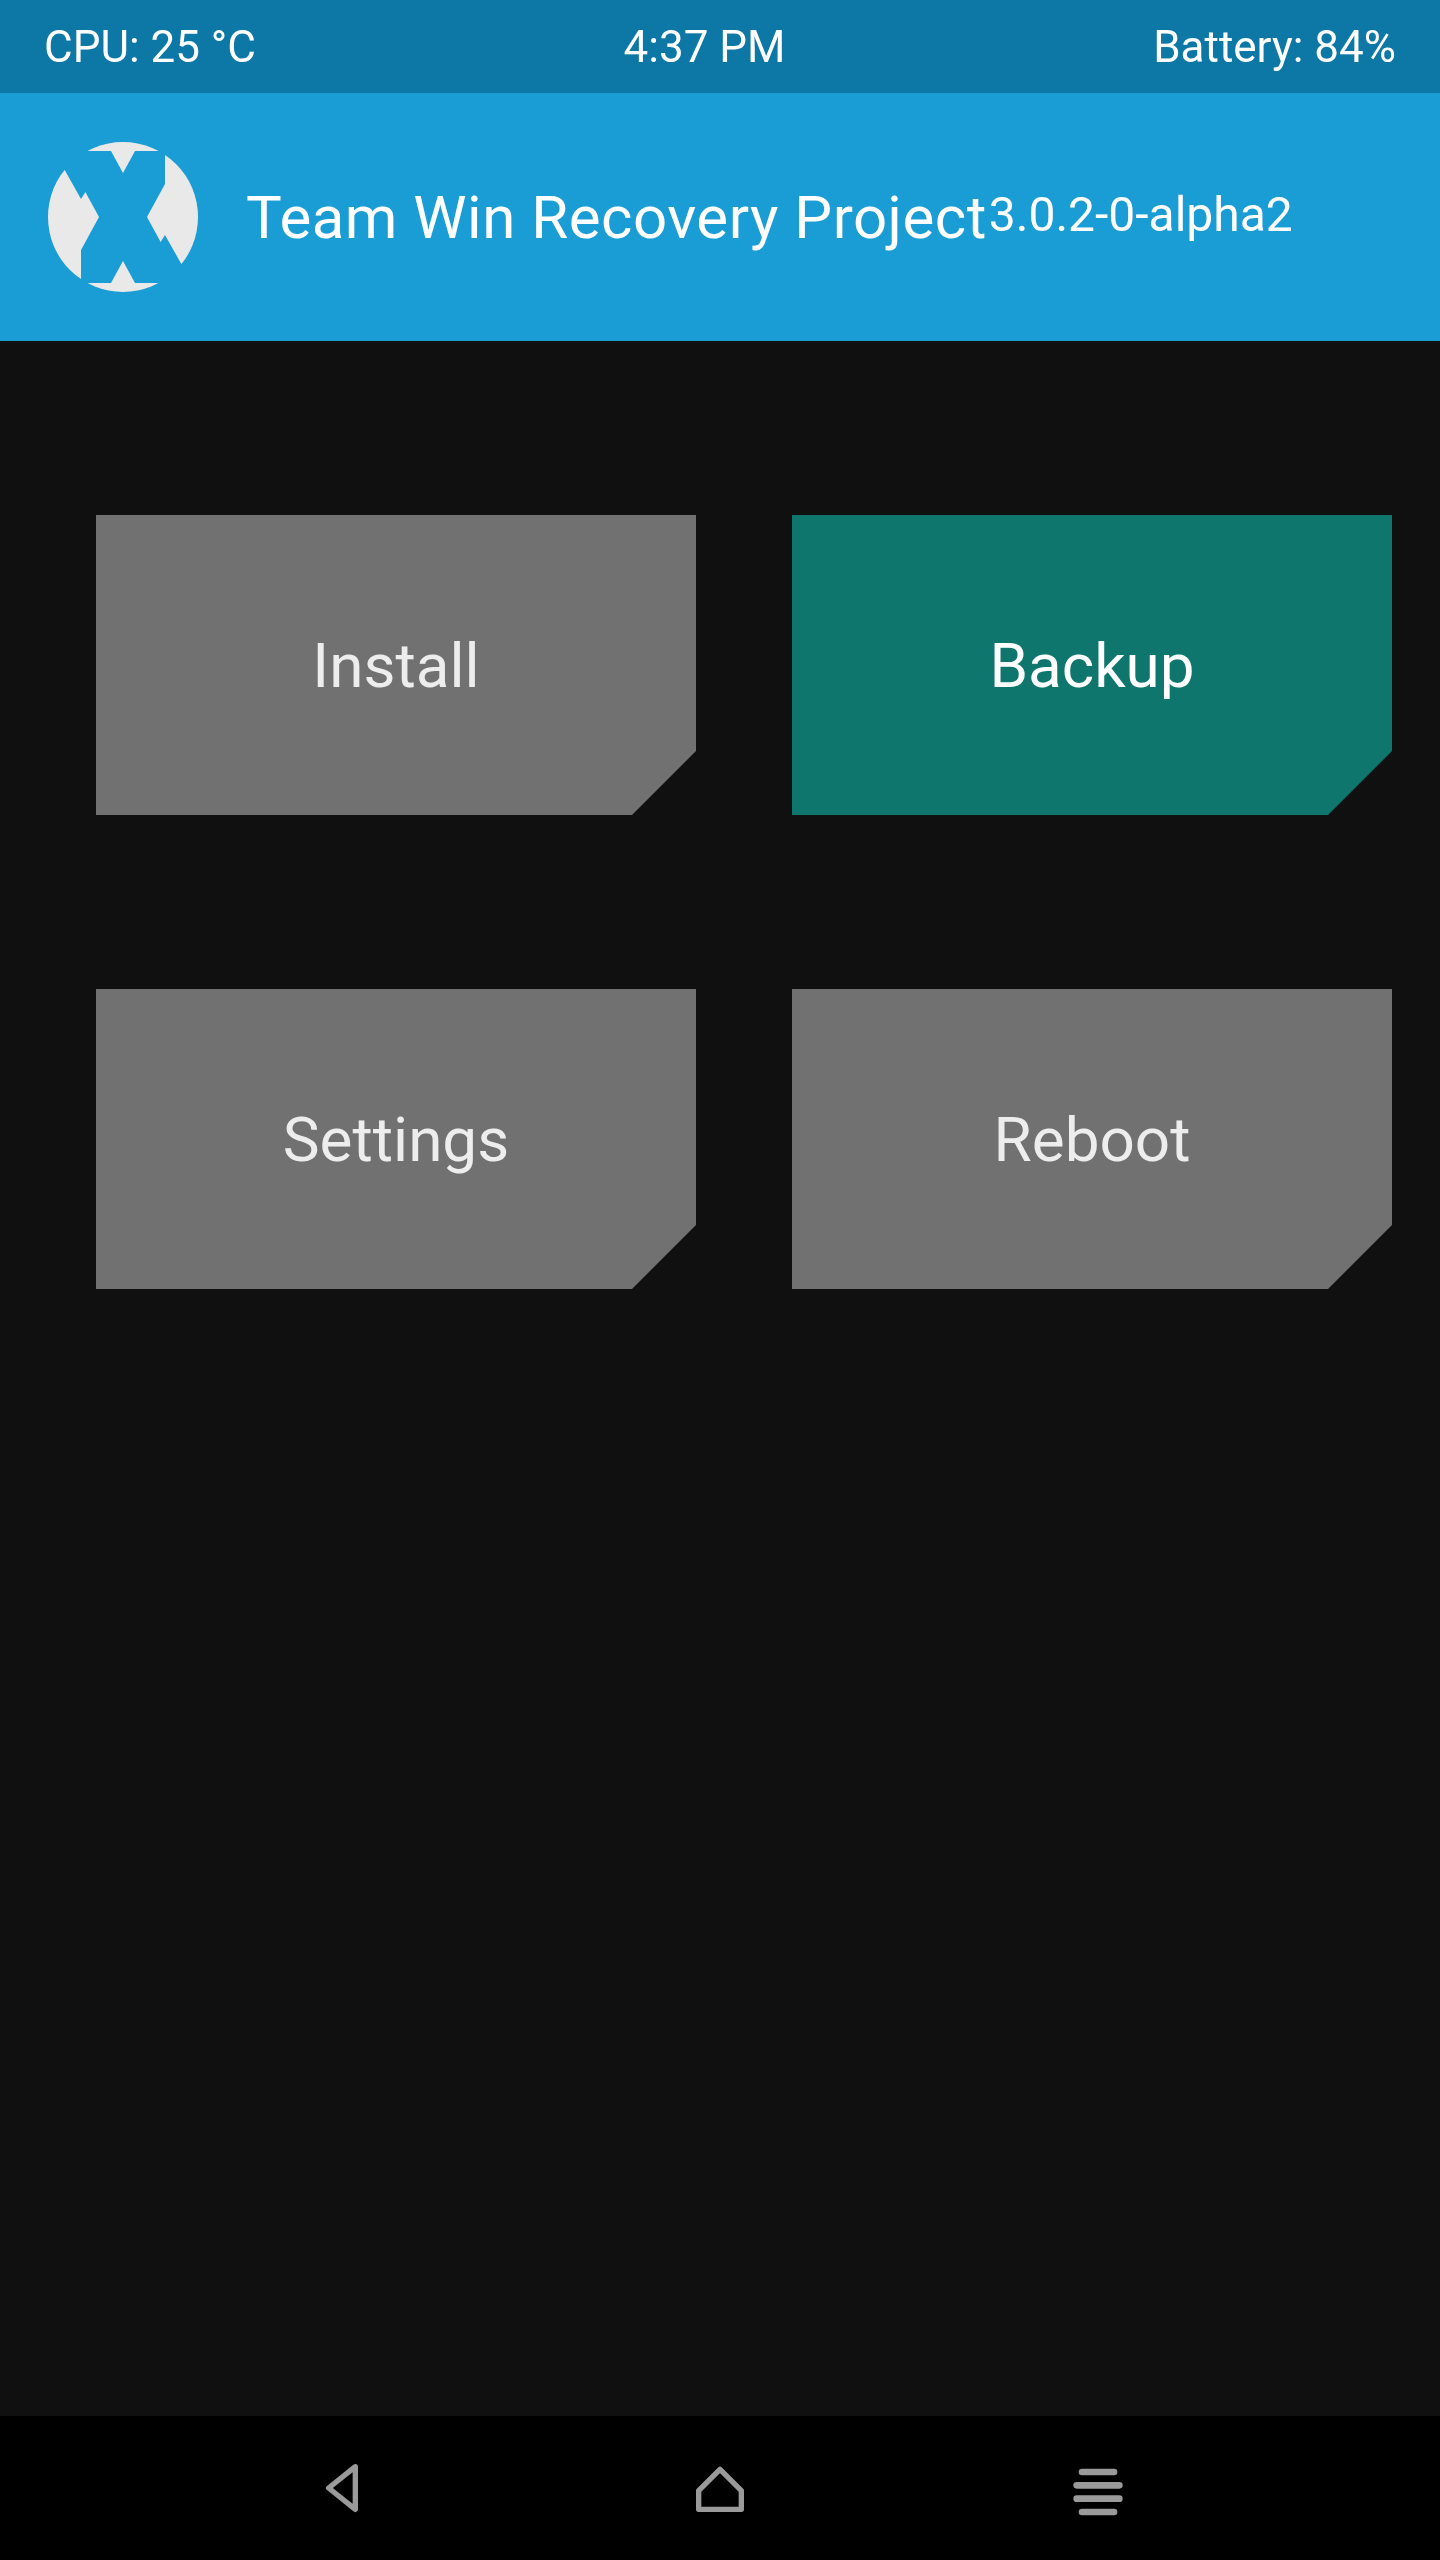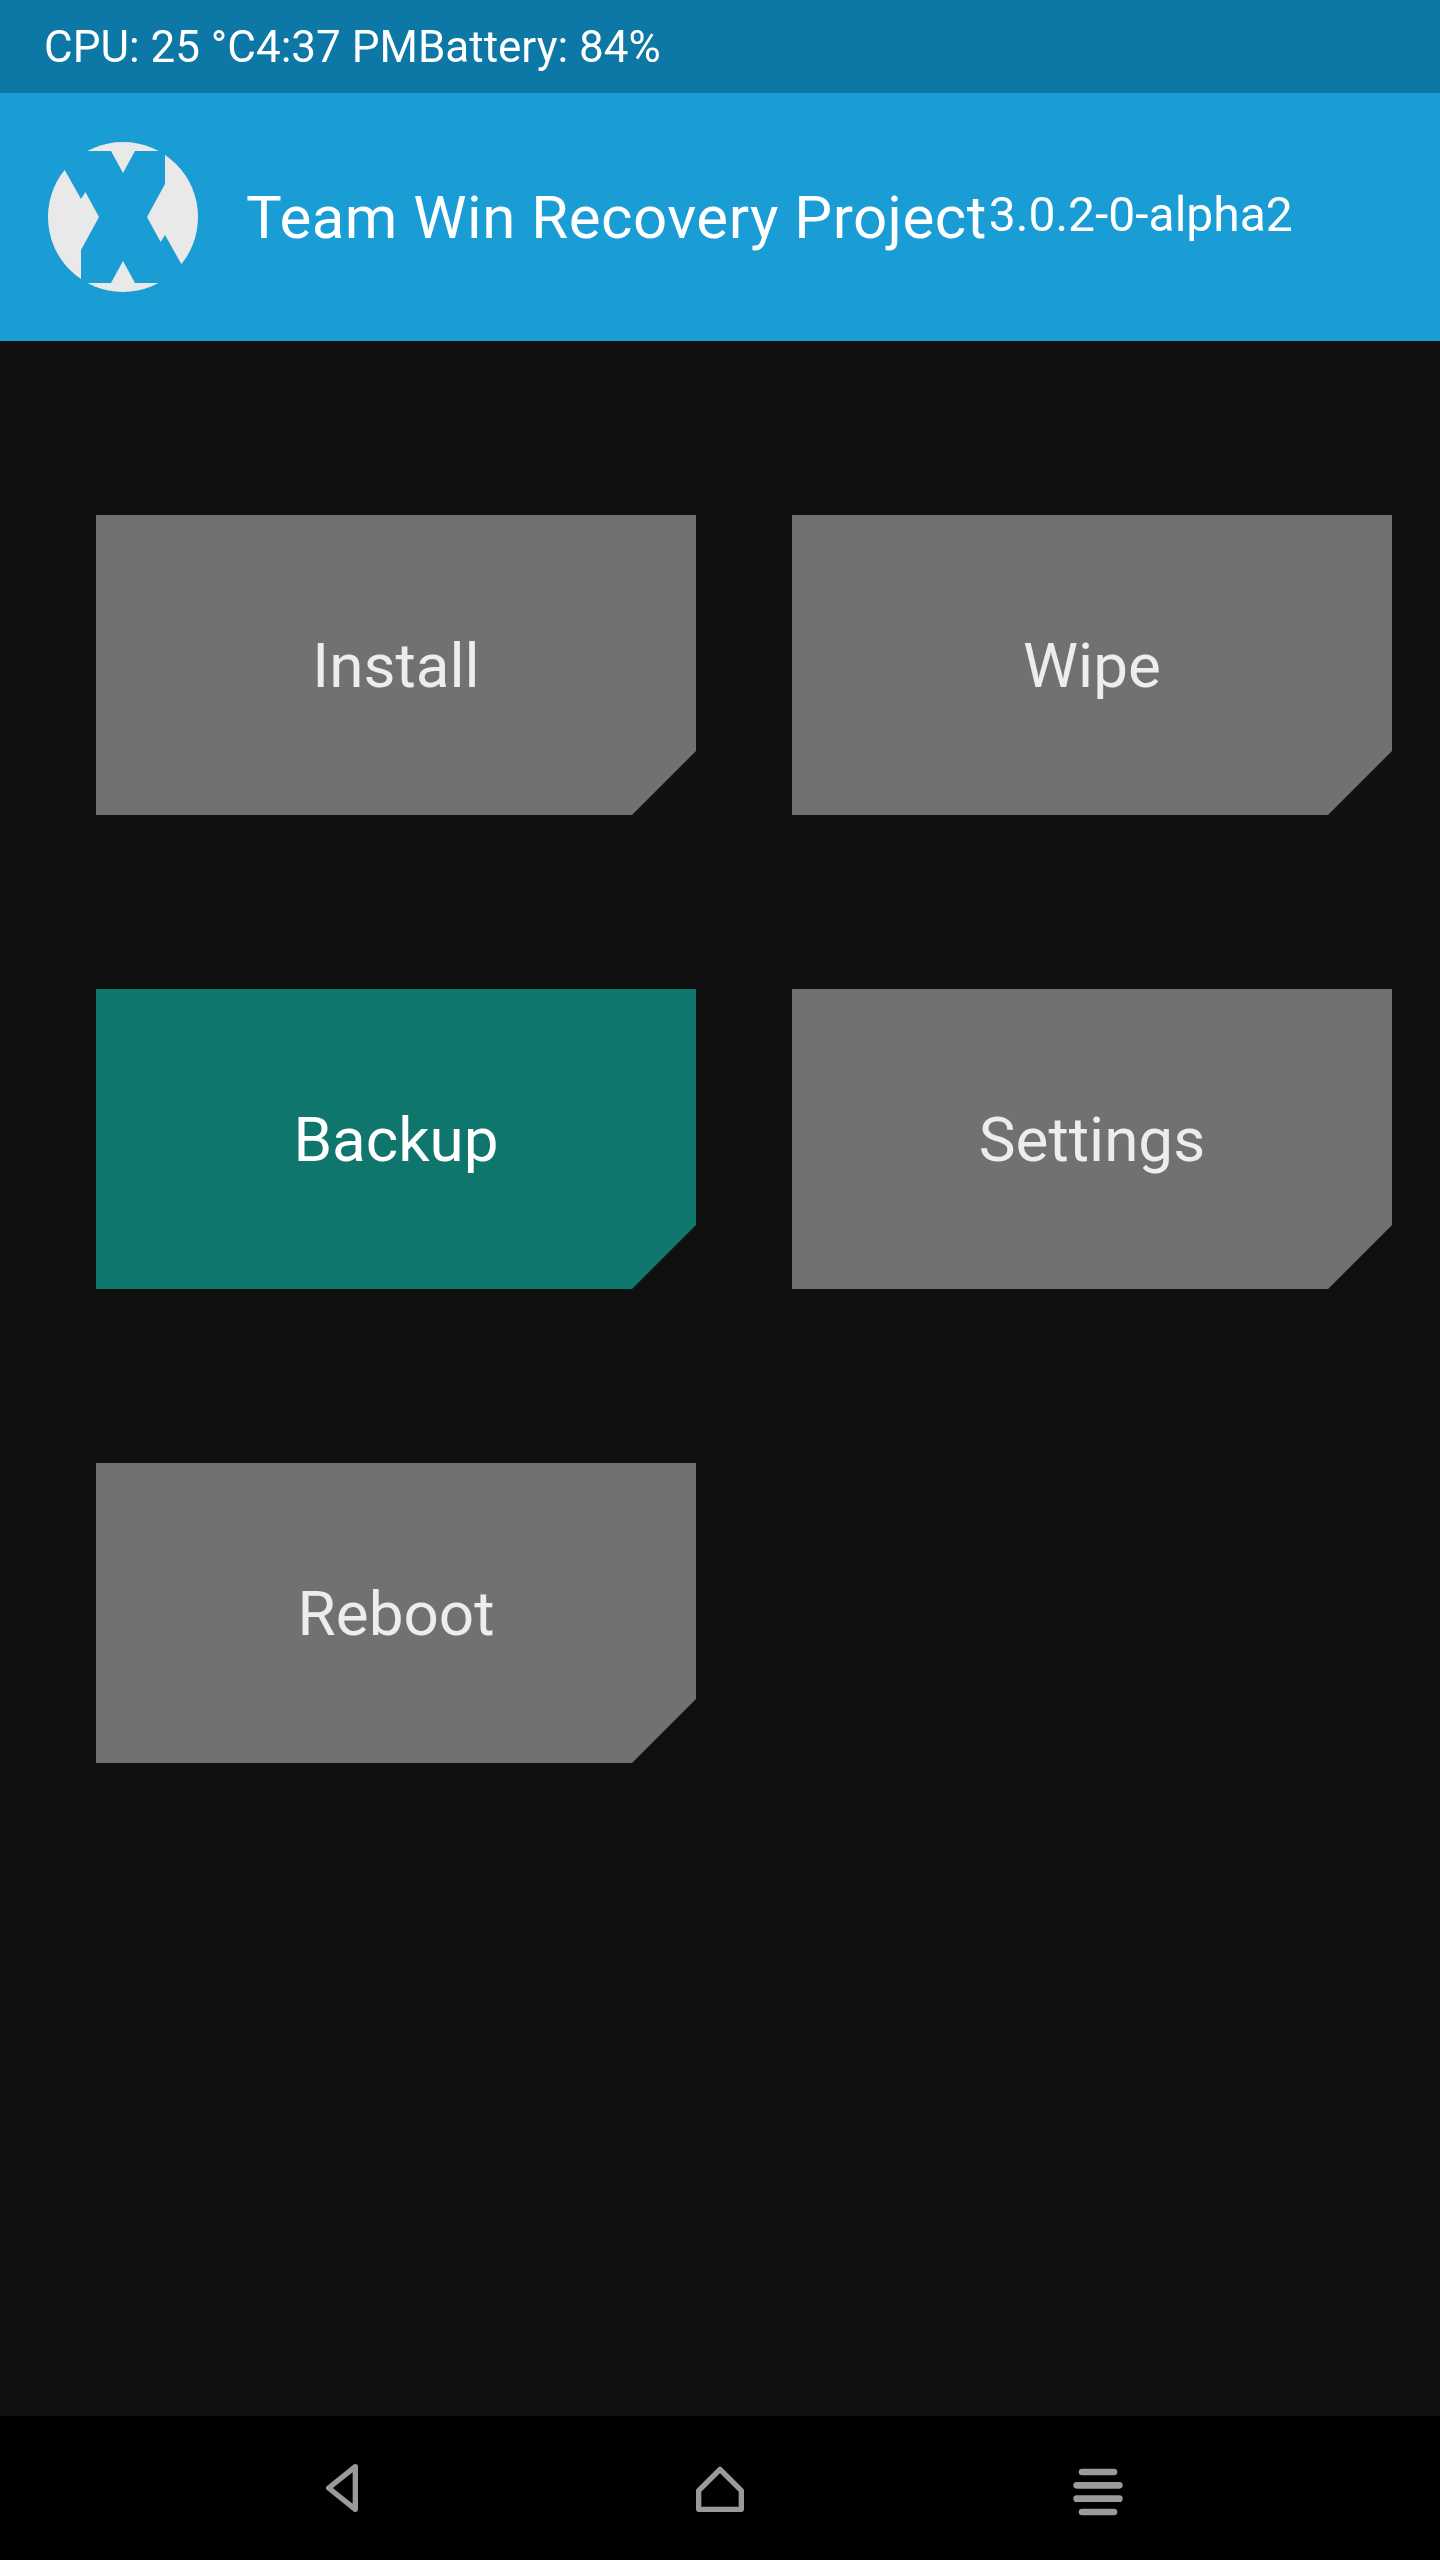--- a/index.html
+++ b/index.html
@@ -10,20 +10,21 @@
       color: #ededed;
       display: flex;
       flex-direction: column;
     }
 
     
     .status-bar {
       height: 93px;
       background: #0d77a5;
       display: flex;
+      justify-content: space-between;
       align-items: center;
       padding: 0 44px;
       font-size: 44px;
       font-weight: 400;
       color: #ffffff;
     }
 
     
     .header {
       height: 248px;
@@ -120,23 +121,20 @@
   <div class="header-text">
     <div class="header-title">Team Win Recovery Project</div>
     <div class="header-version">3.0.2-0-alpha2</div>
   </div>
 </div>
 
 <div class="main">
   <div class="btn">
       <span>Install</span>
     </div>
-  <div class="btn">
-      <span>Wipe</span>
-    </div>
   <div class="btn active">
       <span>Backup</span>
     </div>
   <div class="btn">
       <span>Settings</span>
     </div>
   <div class="btn">
       <span>Reboot</span>
     </div>
 </div>

